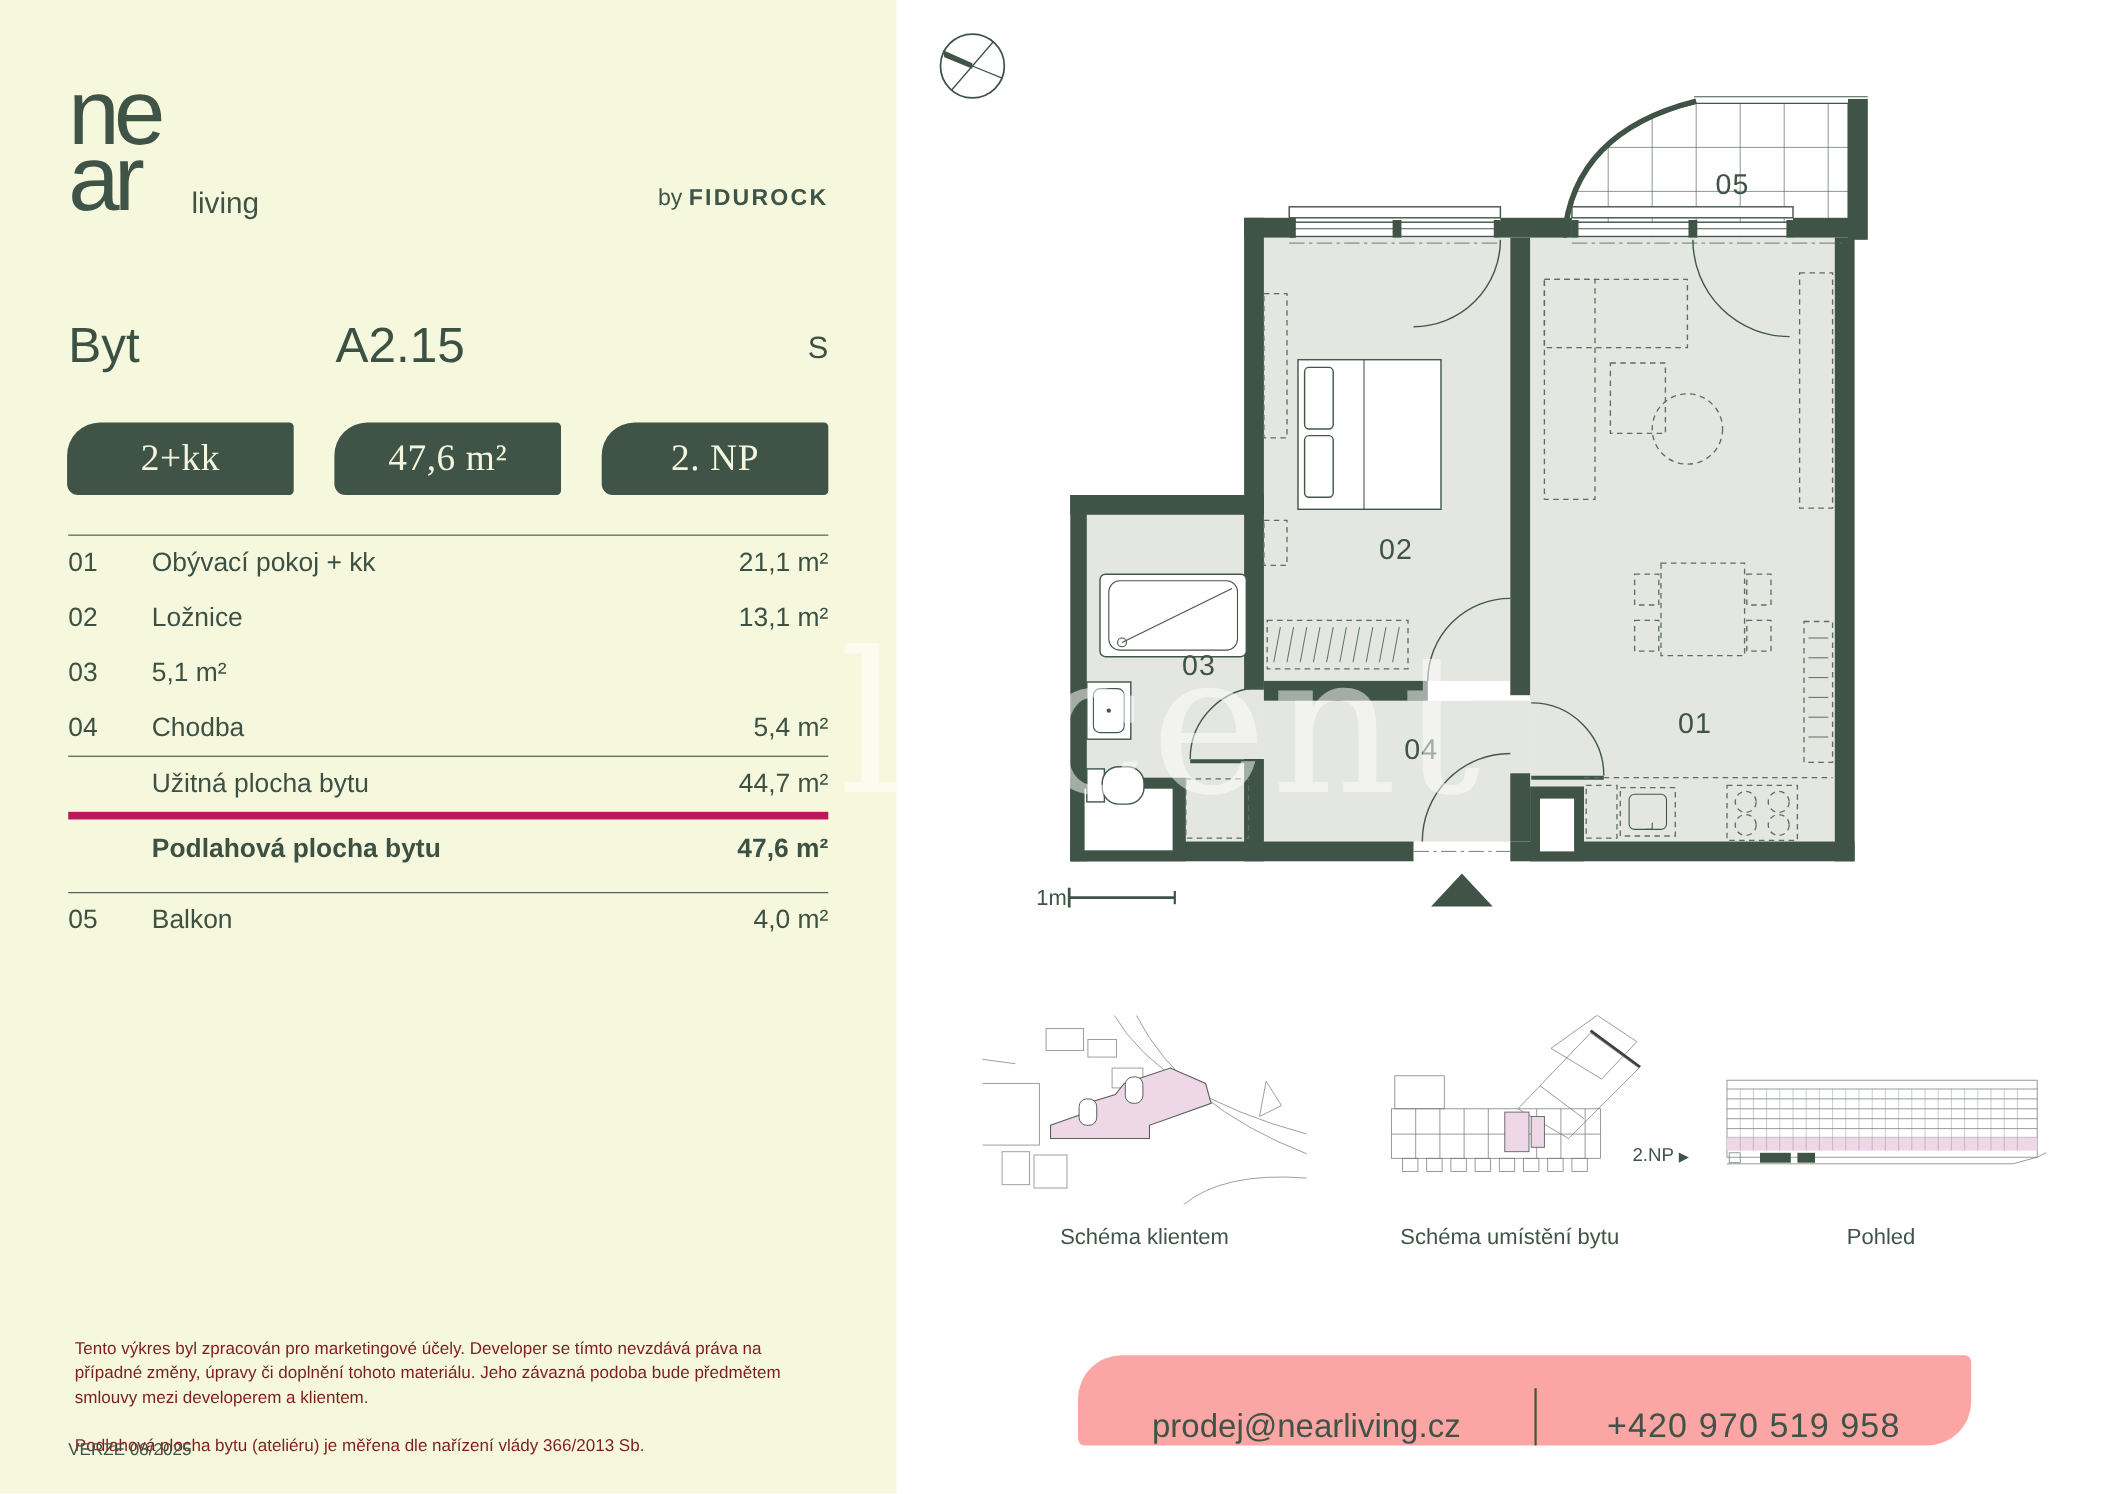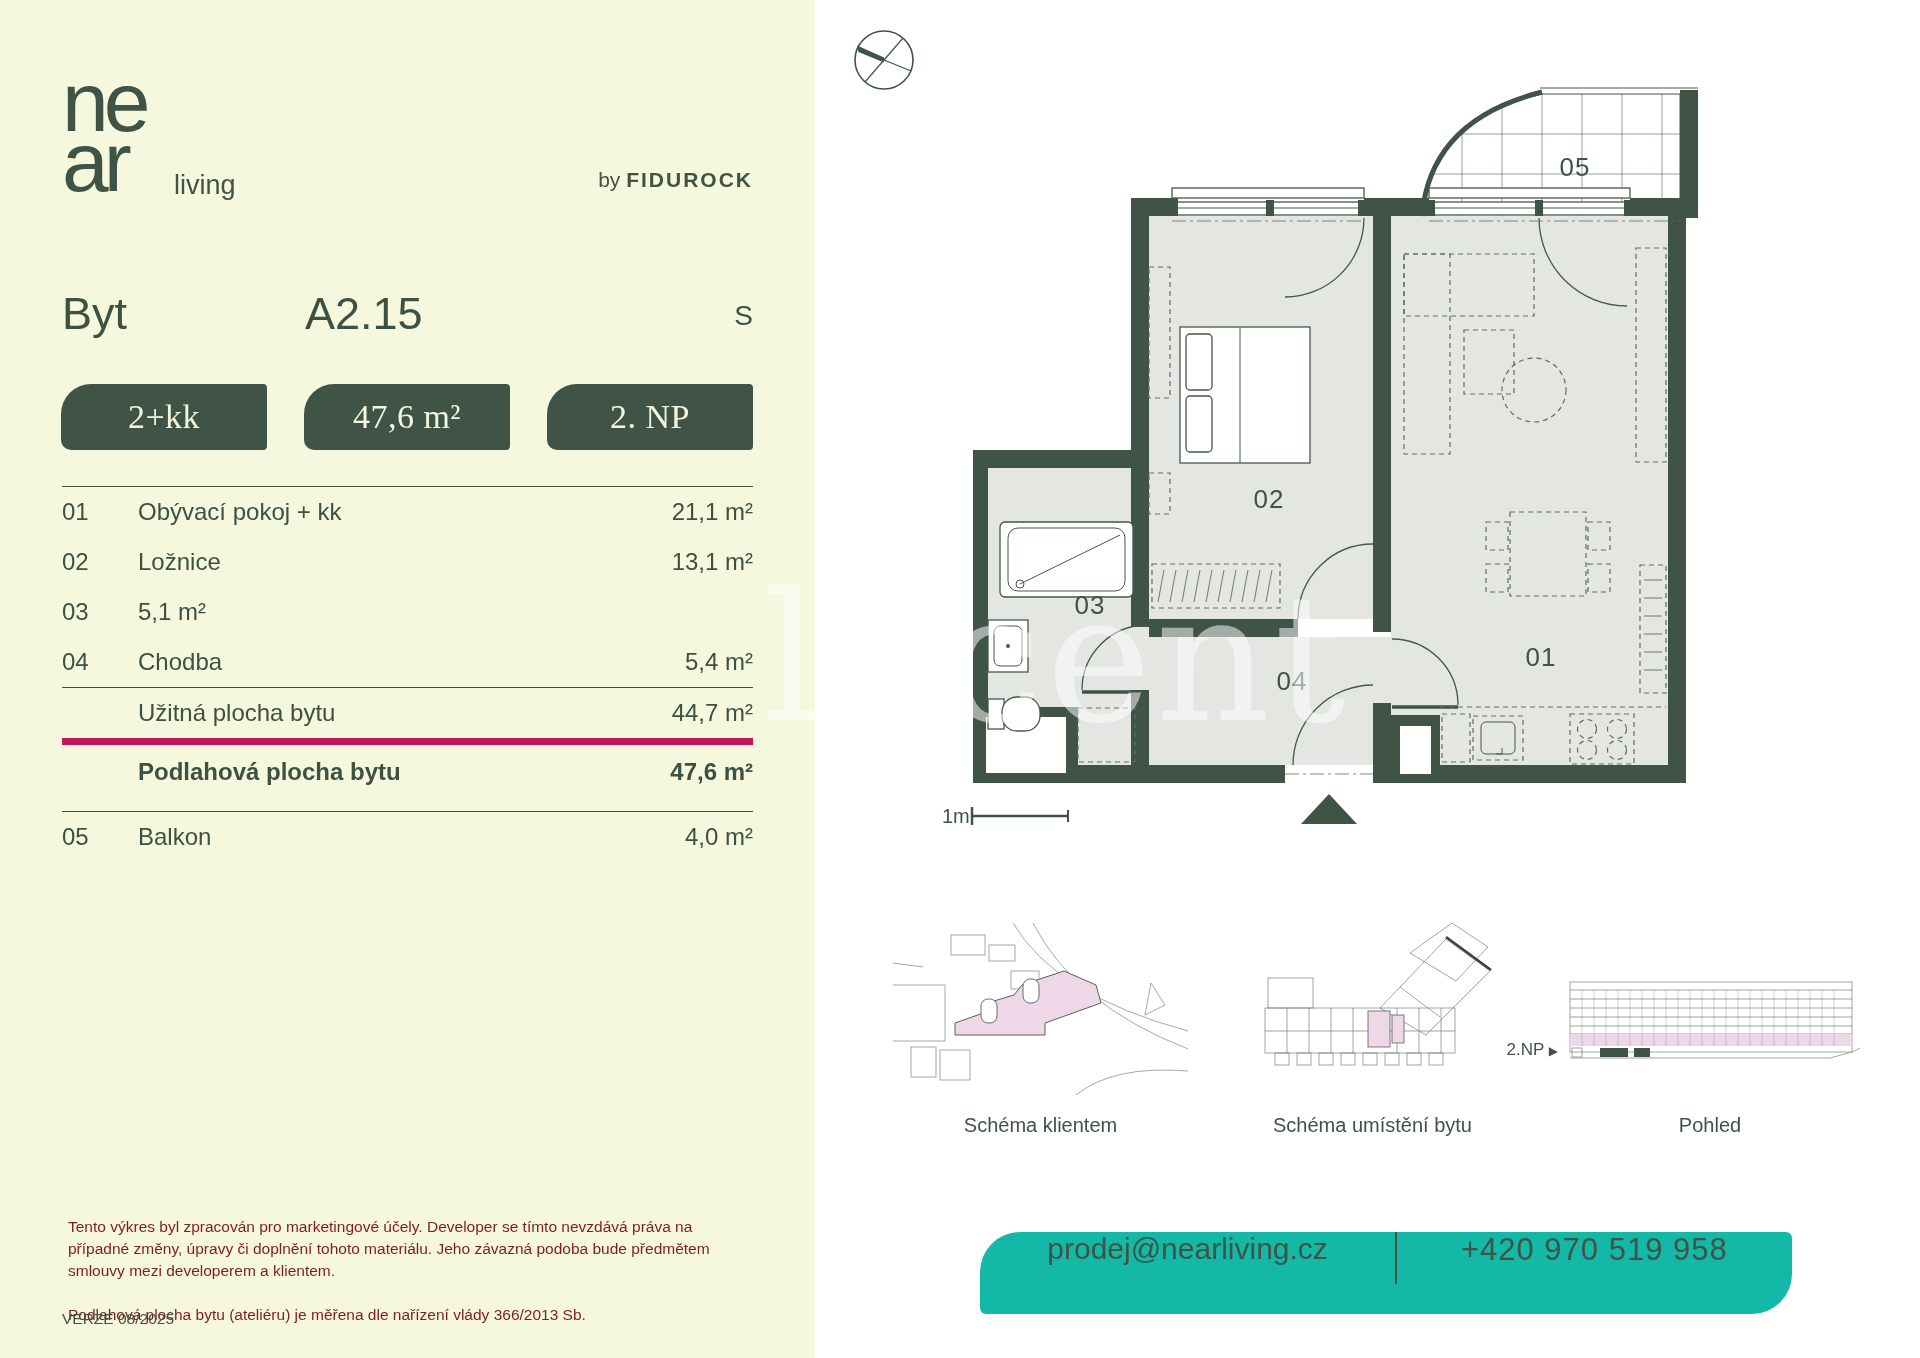--- a/index.html
+++ b/index.html
@@ -47,26 +47,26 @@
   .compass{position:absolute;left:850px;top:26px;}
   .floorplan{position:absolute;left:930px;top:50px;}
 
   .watermark{position:absolute;left:763px;top:555px;font-family:"DejaVu Serif",serif;
              font-size:178px;color:rgba(255,255,255,0.52);letter-spacing:4px;
              pointer-events:none;z-index:6;}
 
   .schem{position:absolute;}
   .schem-caption{position:absolute;top:1114px;font-size:20px;color:#3f5347;text-align:center;}
   .floor-marker{position:absolute;left:1484px;top:1040px;width:74px;font-size:17px;
-                color:#3f5347;text-align:right;}
+                color:#3f5347;}
   .floor-marker .tri{font-size:12px;}
 
   .contact-bar{position:absolute;left:980px;top:1232px;width:812px;height:82px;
-               background:#14b8a6;border-radius:40px 6px 40px 6px;
-               display:flex;align-items:flex-start;}
+               background:#fca5a5;border-radius:40px 6px 40px 6px;
+               display:flex;align-items:flex-end;}
   .contact-email{flex:1.05;text-align:center;font-size:30px;color:#3f5347;text-decoration:none;}
   .contact-divider{width:1.5px;height:52px;background:#3f5347;}
   .contact-phone{flex:1;text-align:center;font-size:31px;color:#3f5347;letter-spacing:1px;
                  text-decoration:none;}
 
   
   .wall{fill:#3f5347;stroke:none;}
   .thin{fill:none;stroke:#44584a;stroke-width:1.3;}
   .thin2{fill:none;stroke:#44584a;stroke-width:1;}
   .dash{fill:none;stroke:#5c6e60;stroke-width:1.2;stroke-dasharray:5 4;}

